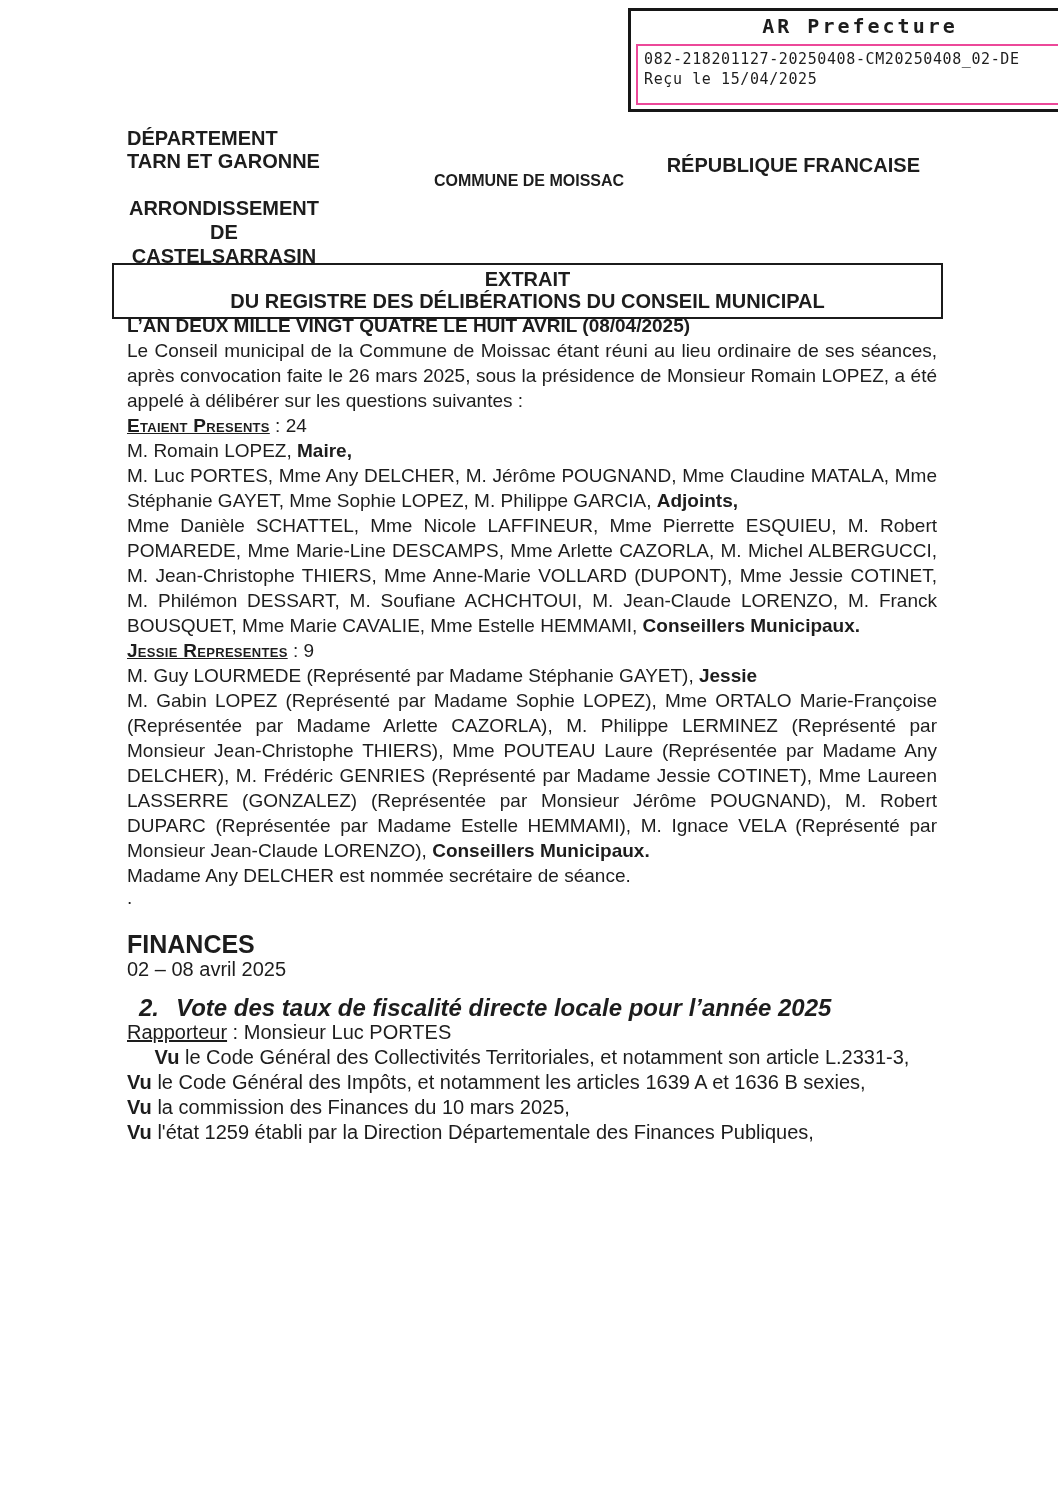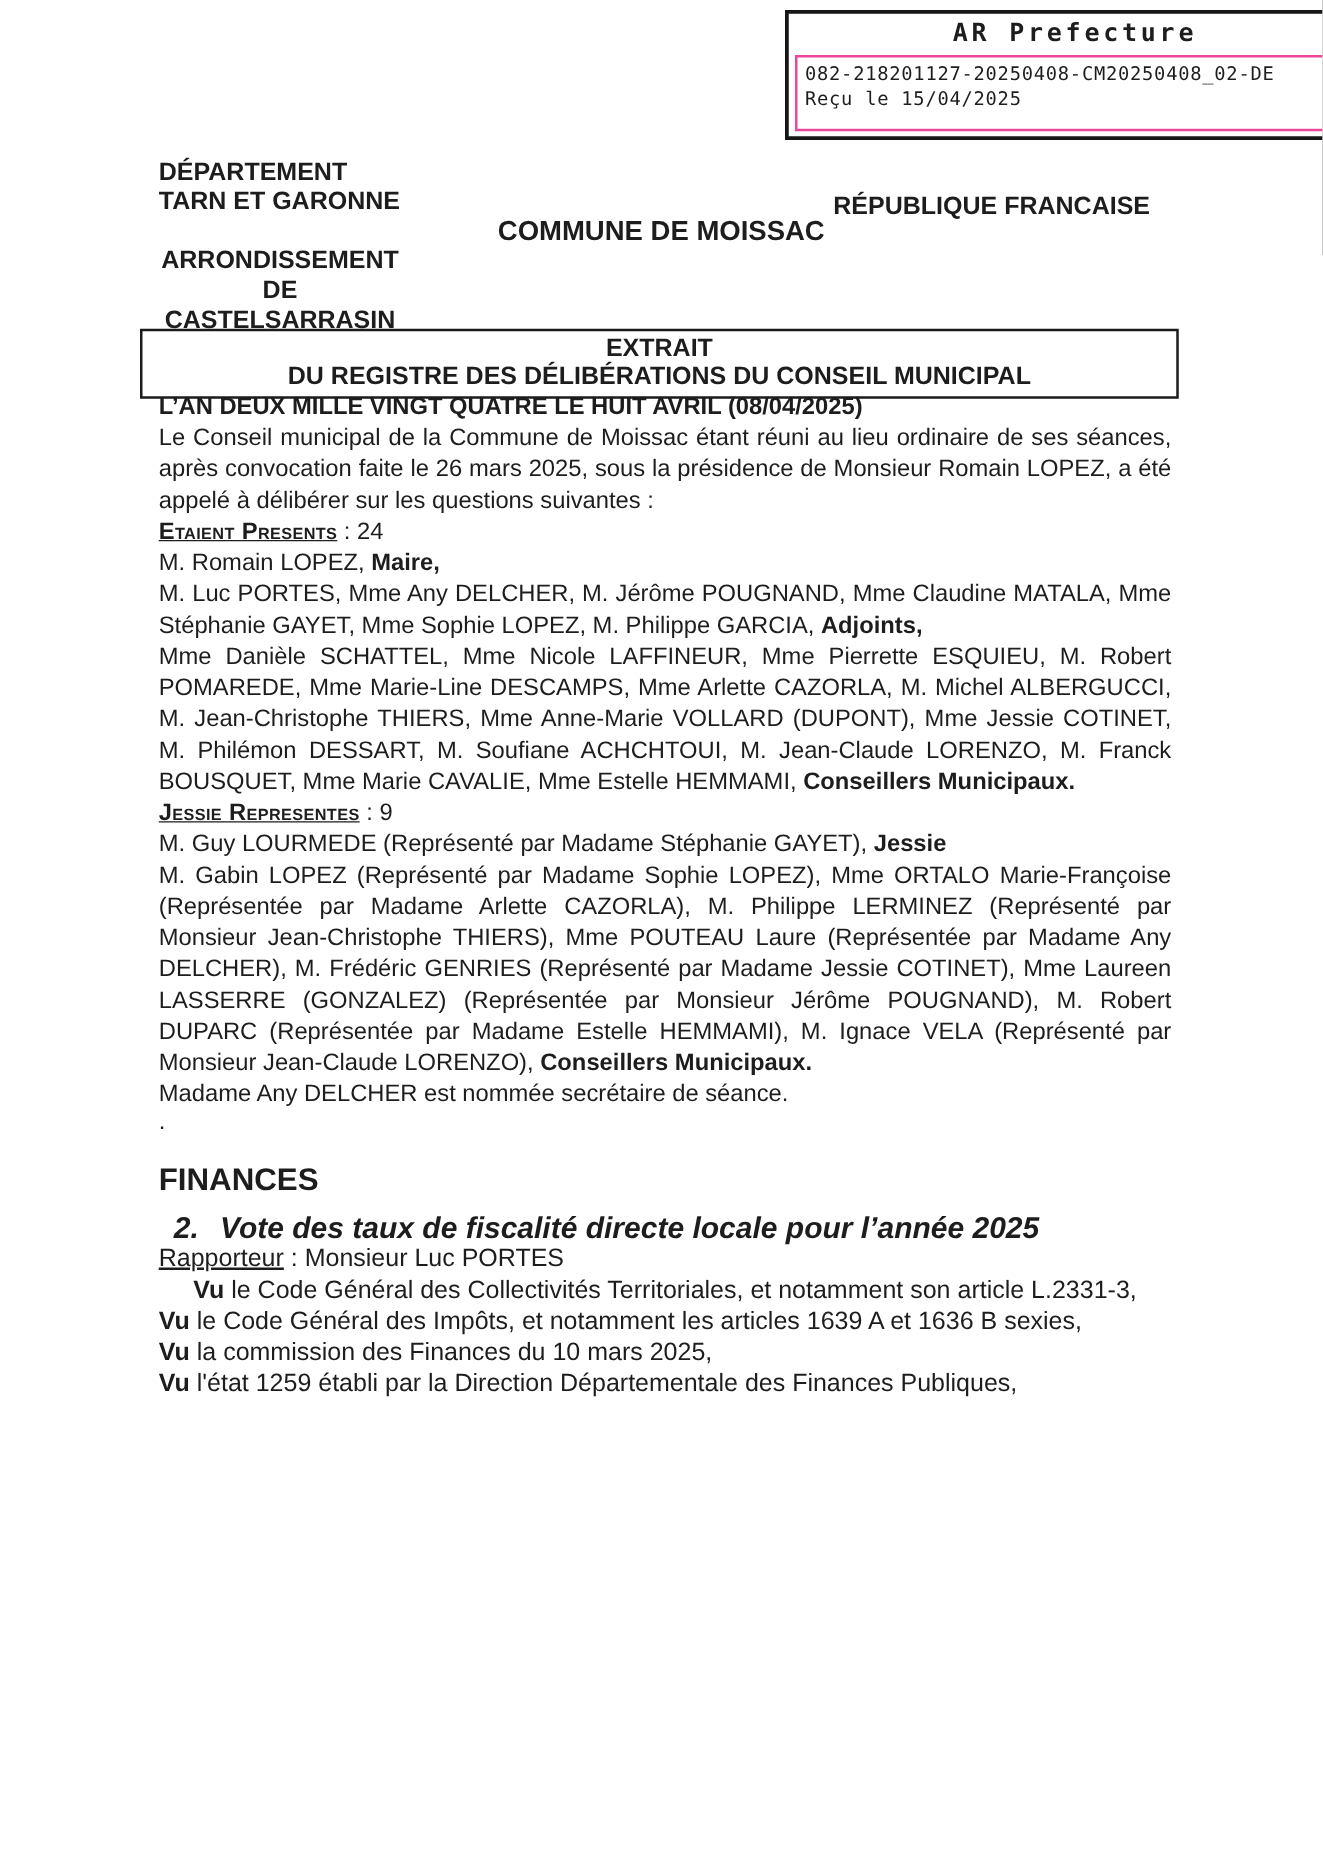--- a/index.html
+++ b/index.html
@@ -13,21 +13,21 @@
     box-sizing:border-box;border:3px solid #161616;background:#fff;margin-left:16px;}
   .stamp-title{font-family:"DejaVu Sans Mono",monospace;font-weight:bold;
     font-size:20px;letter-spacing:3px;text-align:center;padding-top:3px;}
   .stamp-inner{position:absolute;left:5px;right:5px;top:33px;bottom:4px;
     box-sizing:border-box;border:2px solid #ec4899;
     font-family:"DejaVu Sans Mono",monospace;font-size:15px;line-height:20px;
     letter-spacing:.6px;padding:3px 6px;white-space:nowrap;overflow:hidden;}
   
   .dept{position:absolute;left:127px;top:127px;font-weight:bold;font-size:20px;line-height:23px;}
   .republique{position:absolute;right:138px;top:129px;font-weight:bold;font-size:20px;margin-top:25px;}
-  .commune{position:absolute;left:0;top:172px;width:100%;text-align:center;font-weight:bold;font-size:22px;}
+  .commune{position:absolute;left:0;top:172px;width:100%;text-align:center;font-weight:bold;font-size:16px;}
   .arrond{position:absolute;left:127px;top:196px;width:194px;text-align:center;
     font-weight:bold;font-size:20px;line-height:24px;}
   
   .title-box{position:absolute;left:112px;top:263px;width:831px;box-sizing:border-box;
     border:2px solid #1b1b1b;text-align:center;font-weight:bold;font-size:20px;
     line-height:22px;padding:3px 4px 5px;}
   
   .content{position:absolute;left:127px;top:313px;width:810px;
     font-size:19px;line-height:25px;}
   .content p{margin:0;}
@@ -95,20 +95,21 @@
     <p><span>M. Guy LOURMEDE (Représenté par Madame Stéphanie GAYET), </span><b>Jessie</b></p>
 
     <p class="just"><span>M. Gabin LOPEZ (Représenté par Madame Sophie LOPEZ), Mme ORTALO Marie-Françoise (Représentée par Madame Arlette CAZORLA), M. Philippe LERMINEZ (Représenté par Monsieur Jean-Christophe THIERS), Mme POUTEAU Laure (Représentée par Madame Any DELCHER), M. Frédéric GENRIES (Représenté par Madame Jessie COTINET), Mme Laureen LASSERRE (GONZALEZ) (Représentée par Monsieur Jérôme POUGNAND), M. Robert DUPARC (Représentée par Madame Estelle HEMMAMI), M. Ignace VELA (Représenté par Monsieur Jean-Claude LORENZO), </span><b>Conseillers Municipaux.</b></p>
 
     <p class="secretary">Madame Any DELCHER est nommée secrétaire de séance.</p>
 
     <p class="stray">.</p>
 
     <h1 class="finances">FINANCES</h1>
 
+    <p class="daterange">02 – 08 avril 2025</p>
 
     <h2 class="item"><span>2.</span><span class="item-t">Vote des taux de fiscalité directe locale pour l’année 2025</span></h2>
 
     <p class="rapporteur"><span class="u">Rapporteur</span><span> : </span><span>Monsieur Luc PORTES</span></p>
 
     <p class="vu vu-first"><b>Vu</b><span> le Code Général des Collectivités Territoriales, et notamment son article L.2331-3,</span></p>
 
     <p class="vu"><b>Vu</b><span> le Code Général des Impôts, et notamment les articles 1639 A et 1636 B sexies,</span></p>
 
     <p class="vu"><b>Vu</b><span> la commission des Finances du 10 mars 2025,</span></p>

